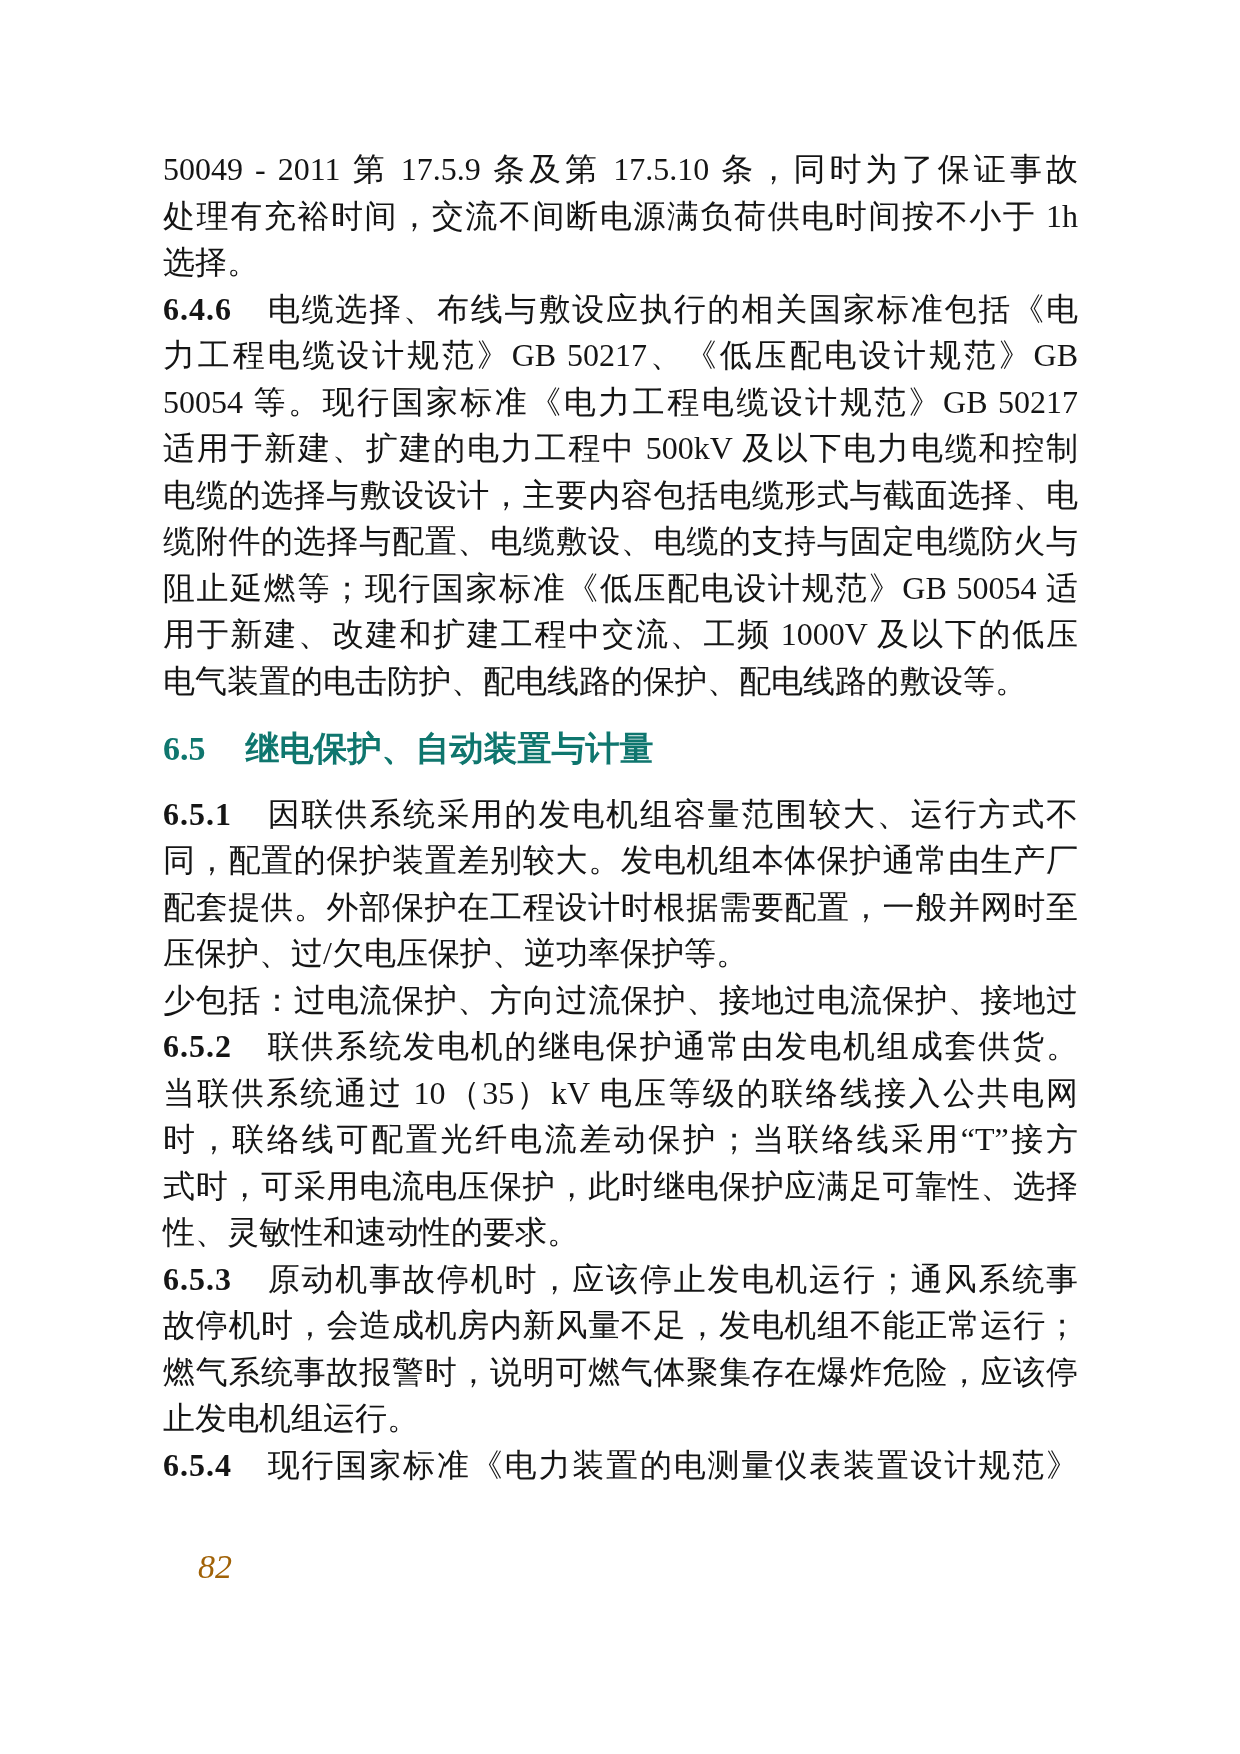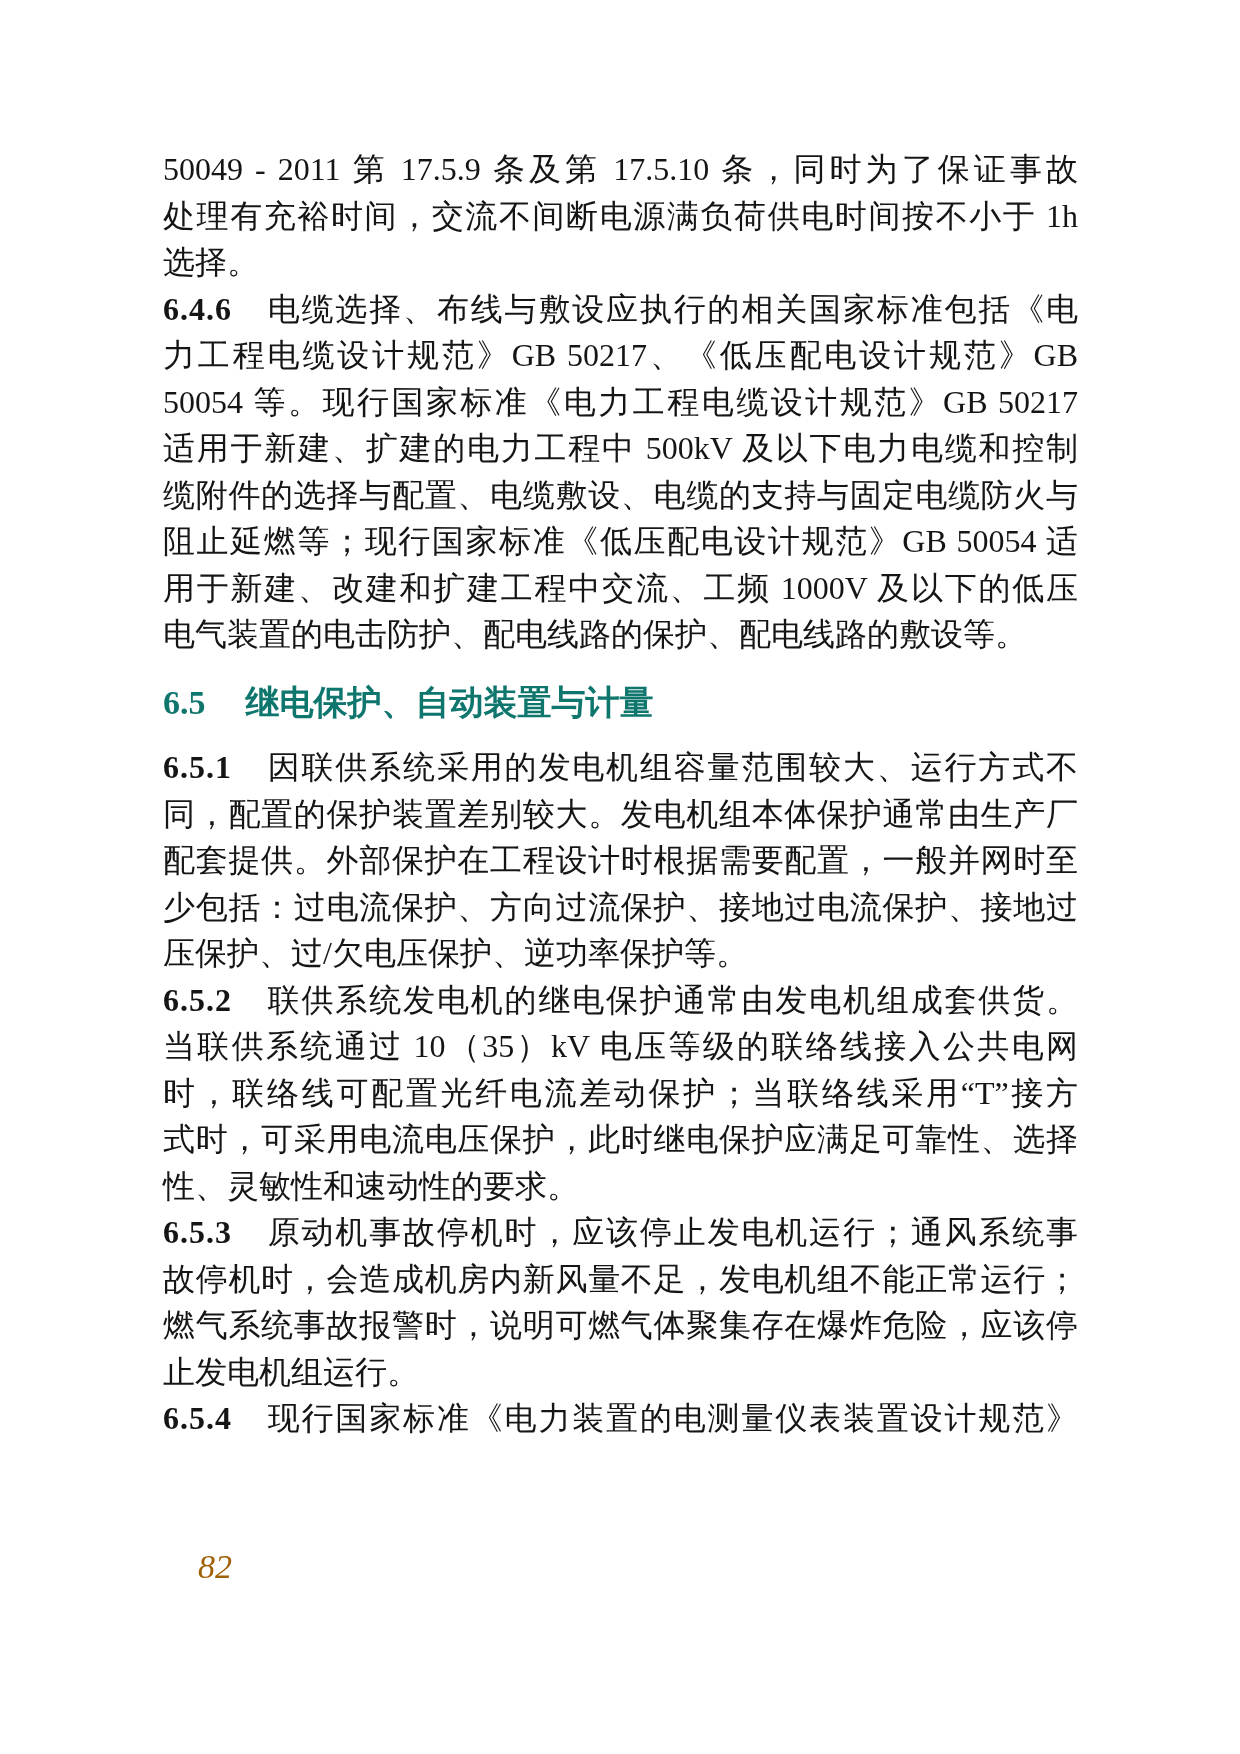--- a/index.html
+++ b/index.html
@@ -89,30 +89,31 @@
 <div class="page">
 
   <div class="body-text">
       <div class="line">50049 - 2011 第 17.5.9 条及第 17.5.10 条，同时为了保证事故</div>
       <div class="line">处理有充裕时间，交流不间断电源满负荷供电时间按不小于 1h</div>
       <div class="line last">选择。</div>
       <div class="line"><span class="clause-num">6.4.6</span>　电缆选择、布线与敷设应执行的相关国家标准包括《电</div>
       <div class="line">力工程电缆设计规范》GB 50217、《低压配电设计规范》GB</div>
       <div class="line">50054 等。现行国家标准《电力工程电缆设计规范》GB 50217</div>
       <div class="line">适用于新建、扩建的电力工程中 500kV 及以下电力电缆和控制</div>
+      <div class="line">电缆的选择与敷设设计，主要内容包括电缆形式与截面选择、电</div>
       <div class="line">缆附件的选择与配置、电缆敷设、电缆的支持与固定电缆防火与</div>
       <div class="line">阻止延燃等；现行国家标准《低压配电设计规范》GB 50054 适</div>
       <div class="line">用于新建、改建和扩建工程中交流、工频 1000V 及以下的低压</div>
       <div class="line last">电气装置的电击防护、配电线路的保护、配电线路的敷设等。</div>
       <div class="section-heading"><span class="h-num">6.5</span><span>　继电保护、自动装置与计量</span></div>
       <div class="line"><span class="clause-num">6.5.1</span>　因联供系统采用的发电机组容量范围较大、运行方式不</div>
       <div class="line">同，配置的保护装置差别较大。发电机组本体保护通常由生产厂</div>
       <div class="line">配套提供。外部保护在工程设计时根据需要配置，一般并网时至</div>
+      <div class="line last">压保护、过/欠电压保护、逆功率保护等。</div>
       <div class="line">少包括：过电流保护、方向过流保护、接地过电流保护、接地过</div>
-      <div class="line last">压保护、过/欠电压保护、逆功率保护等。</div>
       <div class="line"><span class="clause-num">6.5.2</span>　联供系统发电机的继电保护通常由发电机组成套供货。</div>
       <div class="line">当联供系统通过 10（35）kV 电压等级的联络线接入公共电网</div>
       <div class="line">时，联络线可配置光纤电流差动保护；当联络线采用“T”接方</div>
       <div class="line">式时，可采用电流电压保护，此时继电保护应满足可靠性、选择</div>
       <div class="line last">性、灵敏性和速动性的要求。</div>
       <div class="line"><span class="clause-num">6.5.3</span>　原动机事故停机时，应该停止发电机运行；通风系统事</div>
       <div class="line">故停机时，会造成机房内新风量不足，发电机组不能正常运行；</div>
       <div class="line">燃气系统事故报警时，说明可燃气体聚集存在爆炸危险，应该停</div>
       <div class="line last">止发电机组运行。</div>
       <div class="line"><span class="clause-num">6.5.4</span>　现行国家标准《电力装置的电测量仪表装置设计规范》</div>

